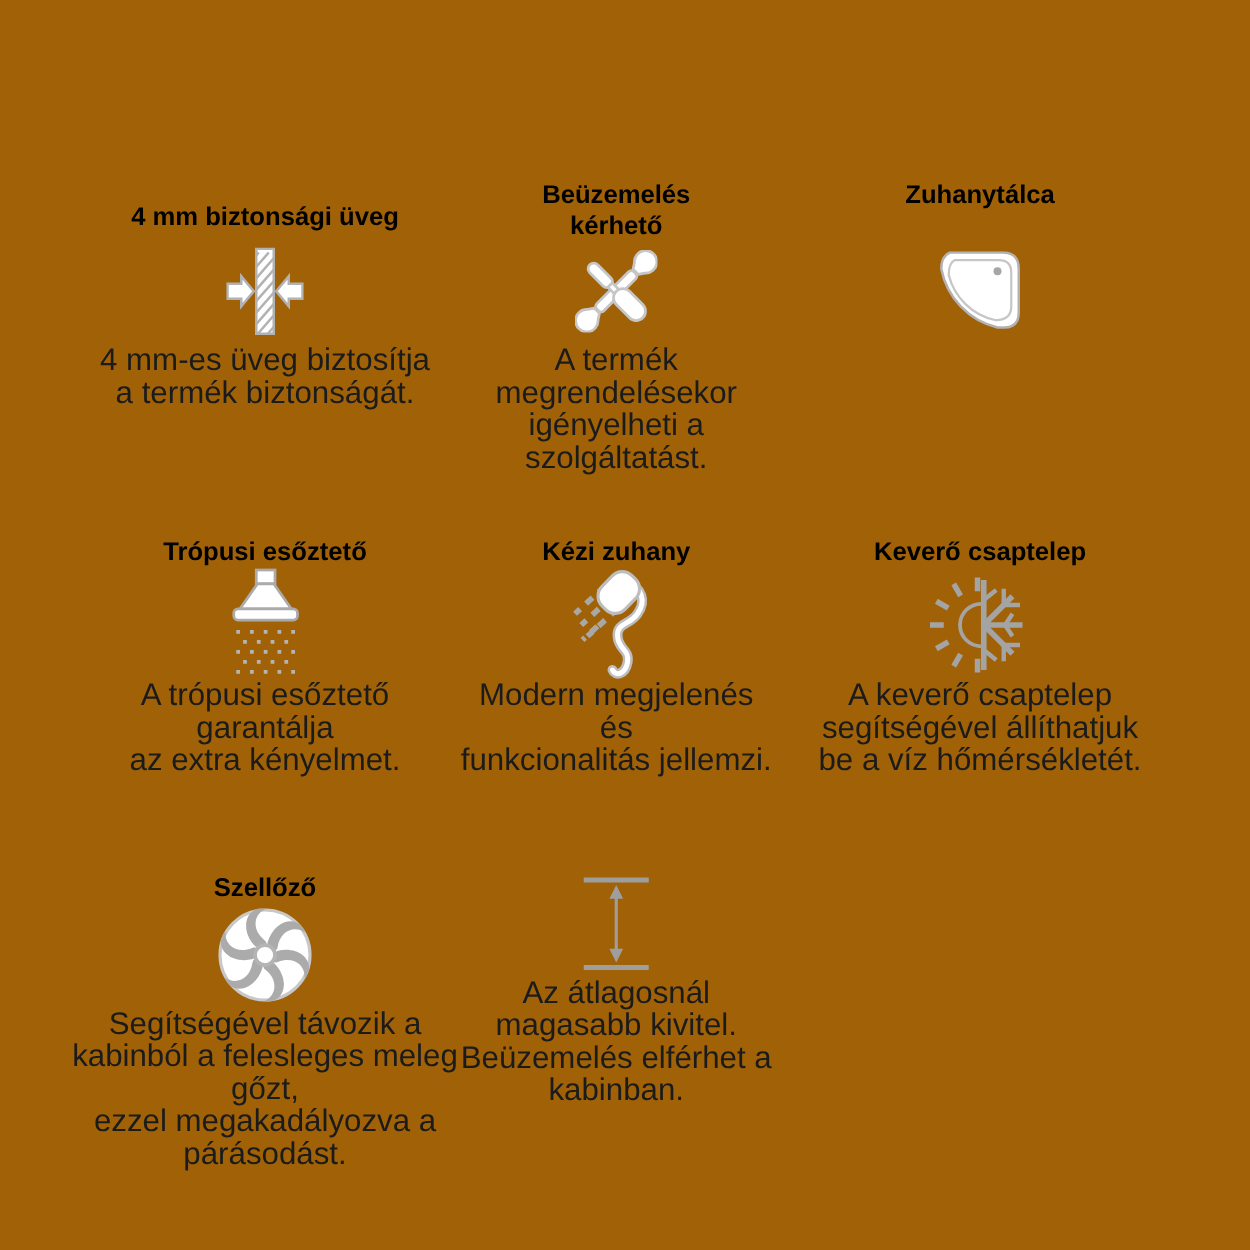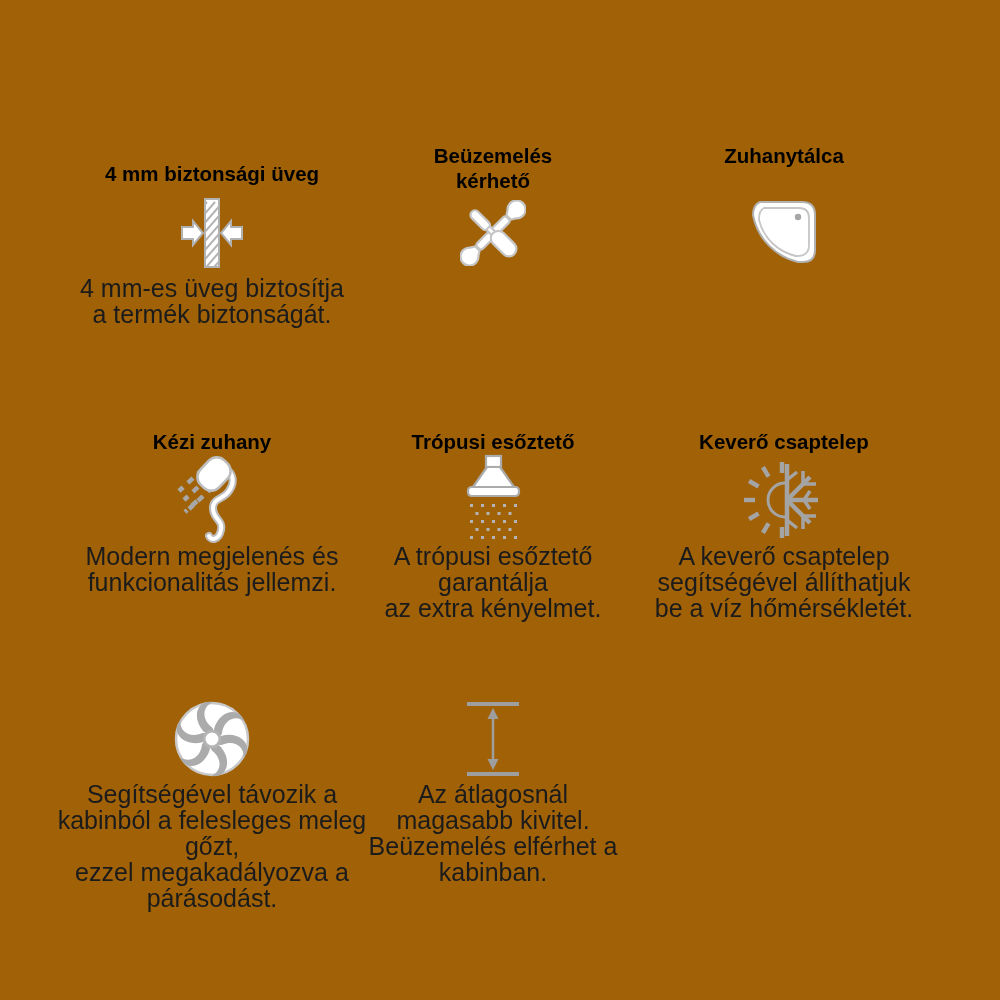--- a/index.html
+++ b/index.html
@@ -106,54 +106,35 @@
             <path d="M6.6,27.2 A9,9 0 1 0 6.6,38.8 L11,36 L11,30 Z"></path>
             <path d="M59.4,27.2 A9,9 0 1 1 59.4,38.8 L55,36 L55,30 Z"></path>
           </g>
           <g transform="rotate(45 33 33)" stroke="#c6c6c6" stroke-width="2.2" fill="#ffffff" stroke-linejoin="round">
             <rect x="3" y="28.5" width="24" height="9" rx="4.5"></rect>
             <rect x="26" y="30.5" width="8" height="5"></rect>
             <rect x="33" y="25.5" width="30" height="15" rx="7.5"></rect>
           </g>
         </svg>
       </div>
+      <div class="desc">A termék megrendelésekor
+igényelheti a szolgáltatást.</div>
     </div>
 
     <div class="cell r1">
       <div class="title-box">
           <div class="title">Zuhanytálca</div>
         </div>
       <div class="icon-box">
         <svg width="68" height="64" viewBox="0 0 68 64">
           <path d="M10,1 L52,1 Q65,1 65,14 L65,49 Q65,61 53,61 L48,61 A60,60 0 0 1 3,14 Q3,4 10,1 Z" fill="#ffffff" stroke="#b2b2b2" stroke-width="2"></path>
           <path d="M14,7 L49,7 Q59,7 59,17 L59,44 Q59,55 47,55 L46,55 A49,49 0 0 1 9,19 Q9,9 14,7 Z" fill="none" stroke="#c6c6c6" stroke-width="1.8"></path>
           <circle cx="48" cy="16" r="3.2" fill="#a6a6a6"></circle>
         </svg>
       </div>
-    </div>
-
-    <div class="cell r2">
-      <div class="title-box">
-          <div class="title">Kézi zuhany</div>
-        </div>
-      <div class="icon-box">
-        <svg width="78" height="94" viewBox="0 0 78 94">
-          <g stroke="#a8a8a8" stroke-width="4.5" stroke-dasharray="7 6.5">
-            <line x1="30" y1="16" x2="6" y2="38"></line>
-            <line x1="35" y1="25" x2="11" y2="47"></line>
-            <line x1="40" y1="34" x2="16" y2="56"></line>
-            <line x1="24" y1="48" x2="12" y2="59"></line>
-          </g>
-          <path d="M47,13 C60,17 63,28 56,38 C50,47 40,45 40,55 C40,67 50,66 48,77 C46,87 38,88 36,83" fill="none" stroke="#bdbdbd" stroke-width="8" stroke-linecap="round"></path>
-          <path d="M47,13 C60,17 63,28 56,38 C50,47 40,45 40,55 C40,67 50,66 48,77 C46,87 38,88 36,83" fill="none" stroke="#ffffff" stroke-width="4" stroke-linecap="round"></path>
-          <rect x="28" y="4" width="26" height="34" rx="11" transform="rotate(44 41 21)" fill="#ffffff" stroke="#bdbdbd" stroke-width="2.5"></rect>
-        </svg>
-      </div>
-      <div class="desc">Modern megjelenés és
-funkcionalitás jellemzi.</div>
     </div>
 
     <div class="cell r2">
       <div class="title-box">
           <div class="title">Trópusi esőztető</div>
         </div>
       <div class="icon-box">
         <svg width="72" height="92" viewBox="0 0 72 92">
           <rect x="29" y="2" width="15" height="11" fill="#ffffff" stroke="#ababab" stroke-width="2.2"></rect>
           <path d="M30,13 L16,33 L57,33 L43,13 Z" fill="#ffffff" stroke="#ababab" stroke-width="2.2" stroke-linejoin="round"></path>
@@ -184,20 +165,41 @@
               <rect x="57" y="82" width="3" height="3"></rect>
           </g>
         </svg>
       </div>
       <div class="desc">A trópusi esőztető garantálja
 az extra kényelmet.</div>
     </div>
 
     <div class="cell r2">
       <div class="title-box">
+          <div class="title">Kézi zuhany</div>
+        </div>
+      <div class="icon-box">
+        <svg width="78" height="94" viewBox="0 0 78 94">
+          <g stroke="#a8a8a8" stroke-width="4.5" stroke-dasharray="7 6.5">
+            <line x1="30" y1="16" x2="6" y2="38"></line>
+            <line x1="35" y1="25" x2="11" y2="47"></line>
+            <line x1="40" y1="34" x2="16" y2="56"></line>
+            <line x1="24" y1="48" x2="12" y2="59"></line>
+          </g>
+          <path d="M47,13 C60,17 63,28 56,38 C50,47 40,45 40,55 C40,67 50,66 48,77 C46,87 38,88 36,83" fill="none" stroke="#bdbdbd" stroke-width="8" stroke-linecap="round"></path>
+          <path d="M47,13 C60,17 63,28 56,38 C50,47 40,45 40,55 C40,67 50,66 48,77 C46,87 38,88 36,83" fill="none" stroke="#ffffff" stroke-width="4" stroke-linecap="round"></path>
+          <rect x="28" y="4" width="26" height="34" rx="11" transform="rotate(44 41 21)" fill="#ffffff" stroke="#bdbdbd" stroke-width="2.5"></rect>
+        </svg>
+      </div>
+      <div class="desc">Modern megjelenés és
+funkcionalitás jellemzi.</div>
+    </div>
+
+    <div class="cell r2">
+      <div class="title-box">
           <div class="title">Keverő csaptelep</div>
         </div>
       <div class="icon-box">
         <svg width="84" height="84" viewBox="0 0 84 84">
           <g fill="#a4a4a4">
             <rect x="-2.2" y="-38" width="4.4" height="11" transform="translate(40 42)"></rect>
             <rect x="-2.2" y="-38" width="4.4" height="11" transform="translate(40 42) rotate(-30)"></rect>
             <rect x="-2.2" y="-38" width="4.4" height="11" transform="translate(40 42) rotate(-60)"></rect>
             <rect x="-2.2" y="-38" width="4.4" height="11" transform="translate(40 42) rotate(-90)"></rect>
             <rect x="-2.2" y="-38" width="4.4" height="11" transform="translate(40 42) rotate(-120)"></rect>
@@ -220,20 +222,23 @@
             <line x1="61" y1="58" x2="74" y2="58" stroke-width="3.5"></line>
           </g>
         </svg>
       </div>
       <div class="desc">A keverő csaptelep
 segítségével állíthatjuk
 be a víz hőmérsékletét.</div>
     </div>
 
     <div class="cell r3">
+      <div class="title-box">
+          <div class="title">Szellőző</div>
+        </div>
       <div class="icon-box">
         <svg width="78" height="78" viewBox="0 0 78 78">
           <circle cx="39" cy="39" r="36" fill="#ffffff" stroke="#c8c8c8" stroke-width="2.5"></circle>
           <g fill="#ababab" transform="translate(39 39)">
             <path d="M2,-10 C8,-30 28,-32 32,-18 C24,-24 12,-20 10,-6 C9,-1 3,-3 2,-10 Z"></path>
             <path d="M2,-10 C8,-30 28,-32 32,-18 C24,-24 12,-20 10,-6 C9,-1 3,-3 2,-10 Z" transform="rotate(60)"></path>
             <path d="M2,-10 C8,-30 28,-32 32,-18 C24,-24 12,-20 10,-6 C9,-1 3,-3 2,-10 Z" transform="rotate(120)"></path>
             <path d="M2,-10 C8,-30 28,-32 32,-18 C24,-24 12,-20 10,-6 C9,-1 3,-3 2,-10 Z" transform="rotate(180)"></path>
             <path d="M2,-10 C8,-30 28,-32 32,-18 C24,-24 12,-20 10,-6 C9,-1 3,-3 2,-10 Z" transform="rotate(240)"></path>
             <path d="M2,-10 C8,-30 28,-32 32,-18 C24,-24 12,-20 10,-6 C9,-1 3,-3 2,-10 Z" transform="rotate(300)"></path>

